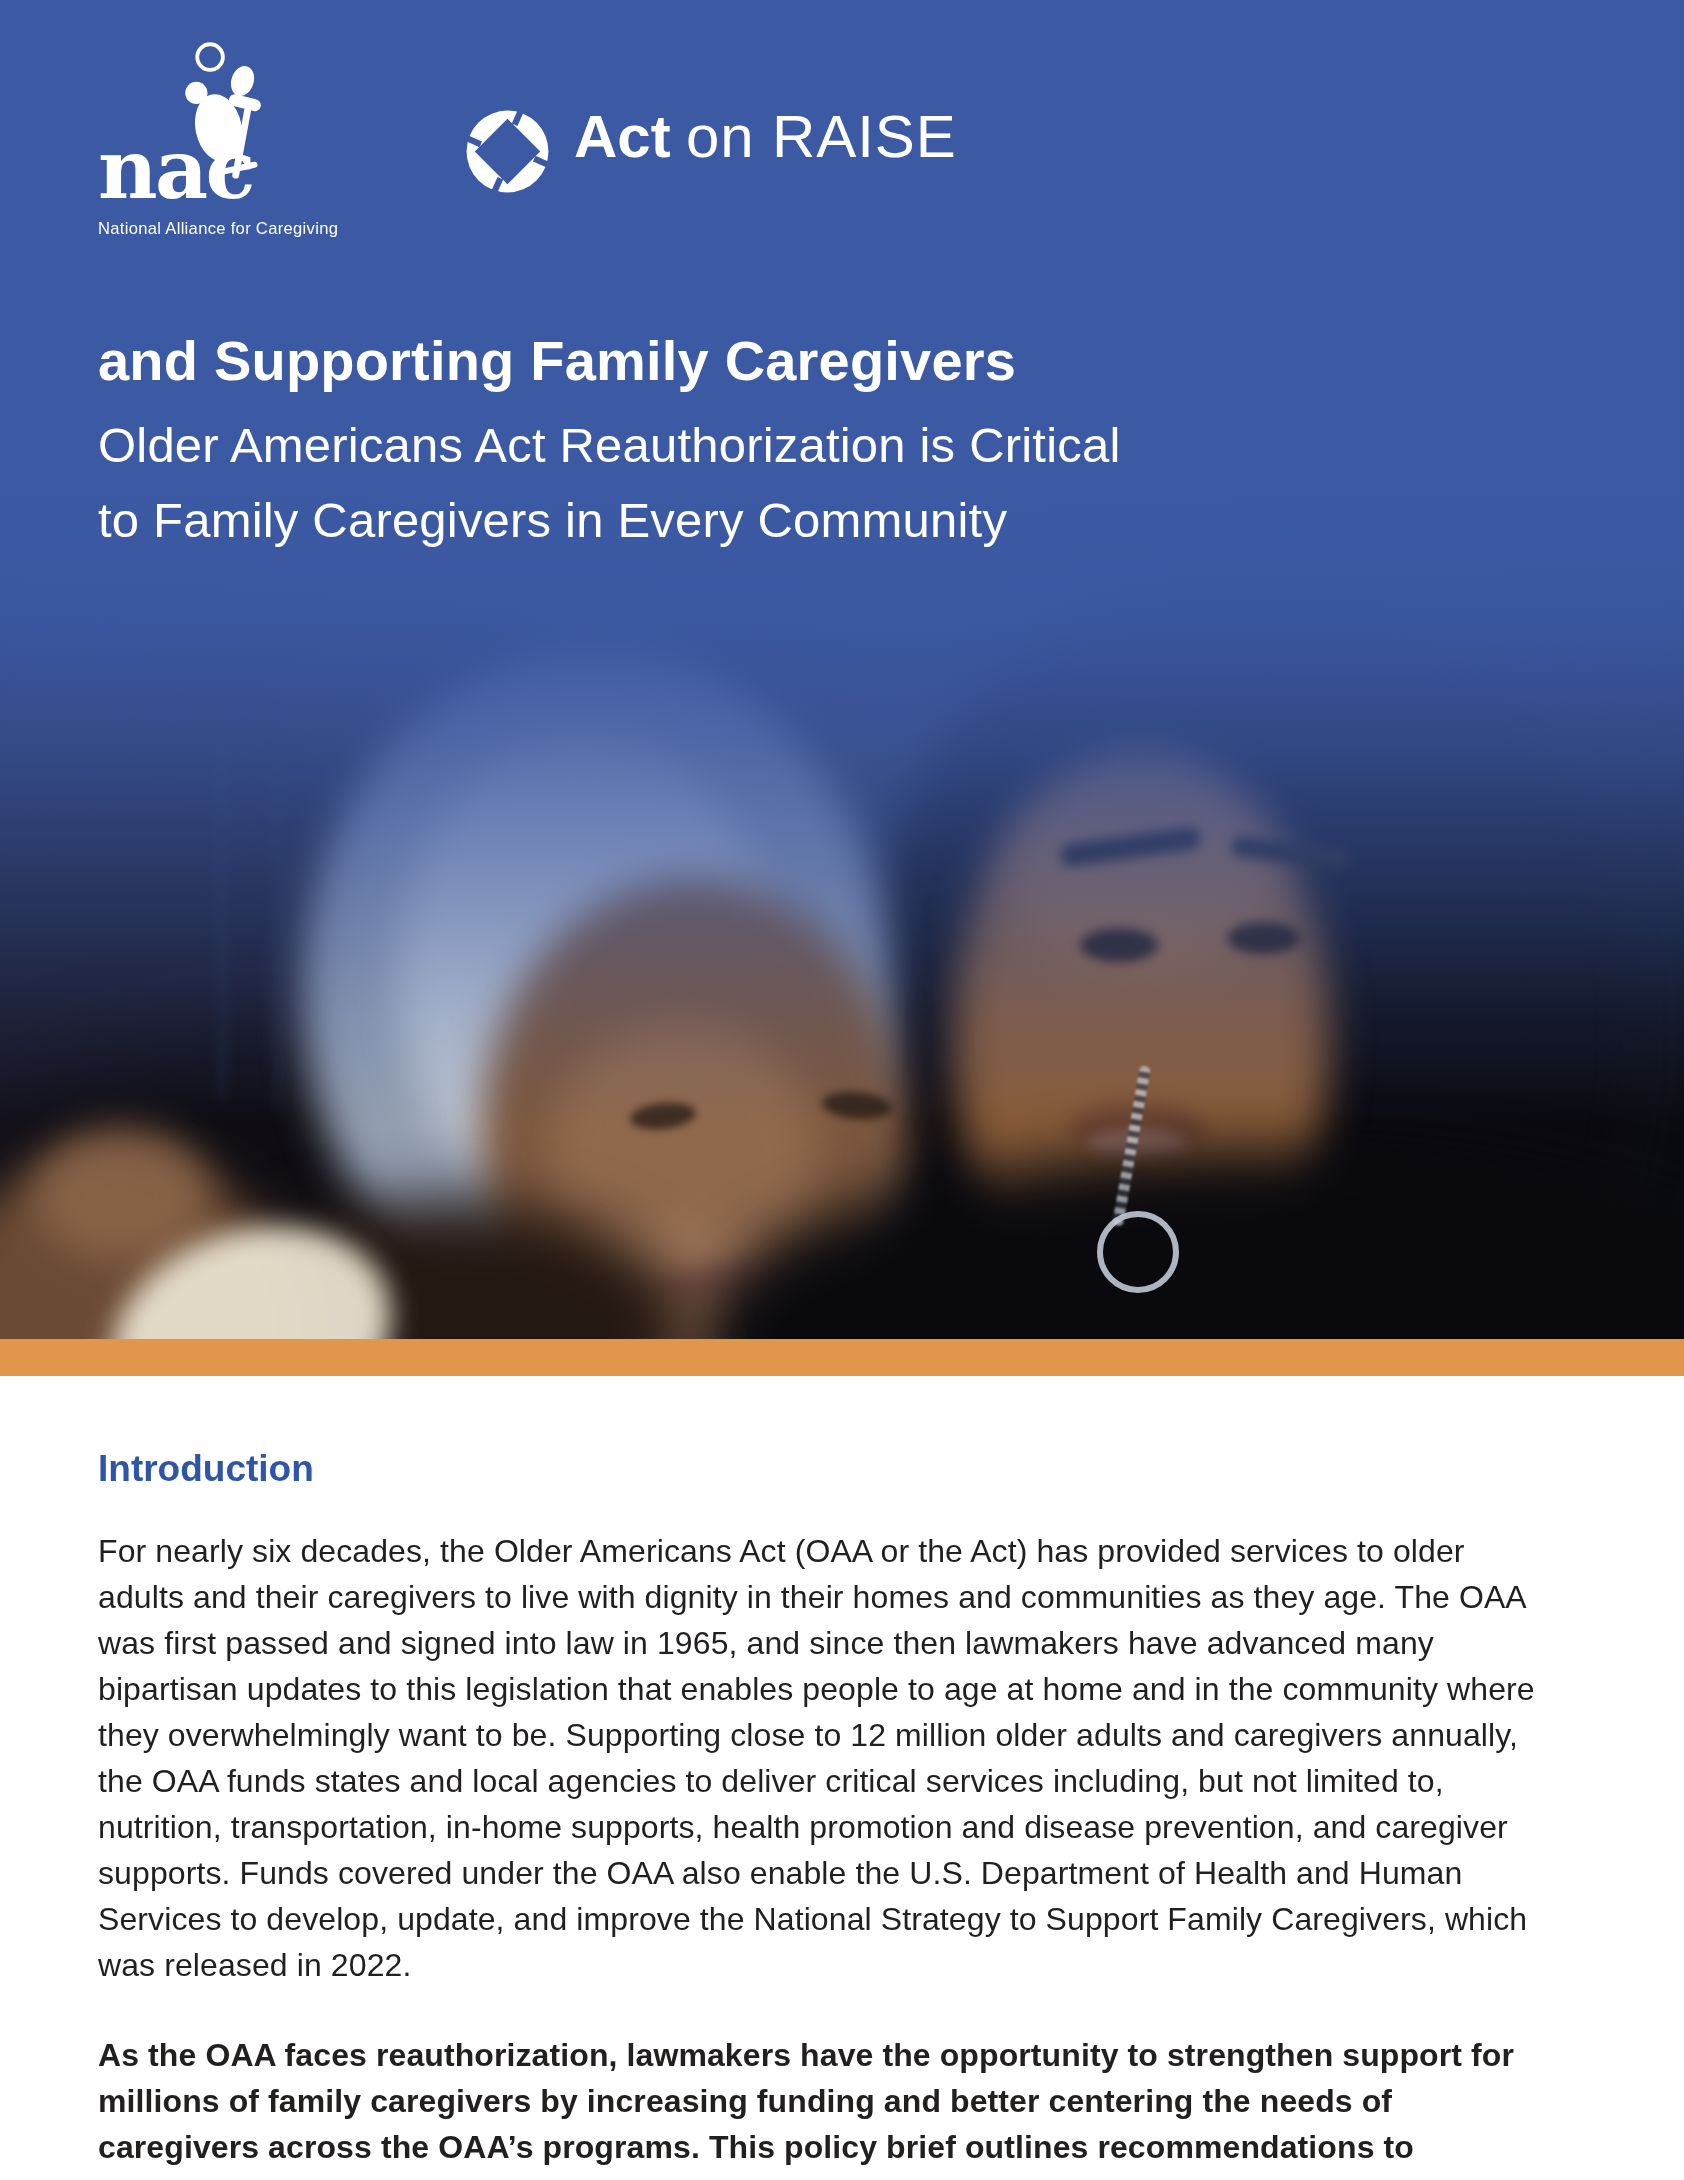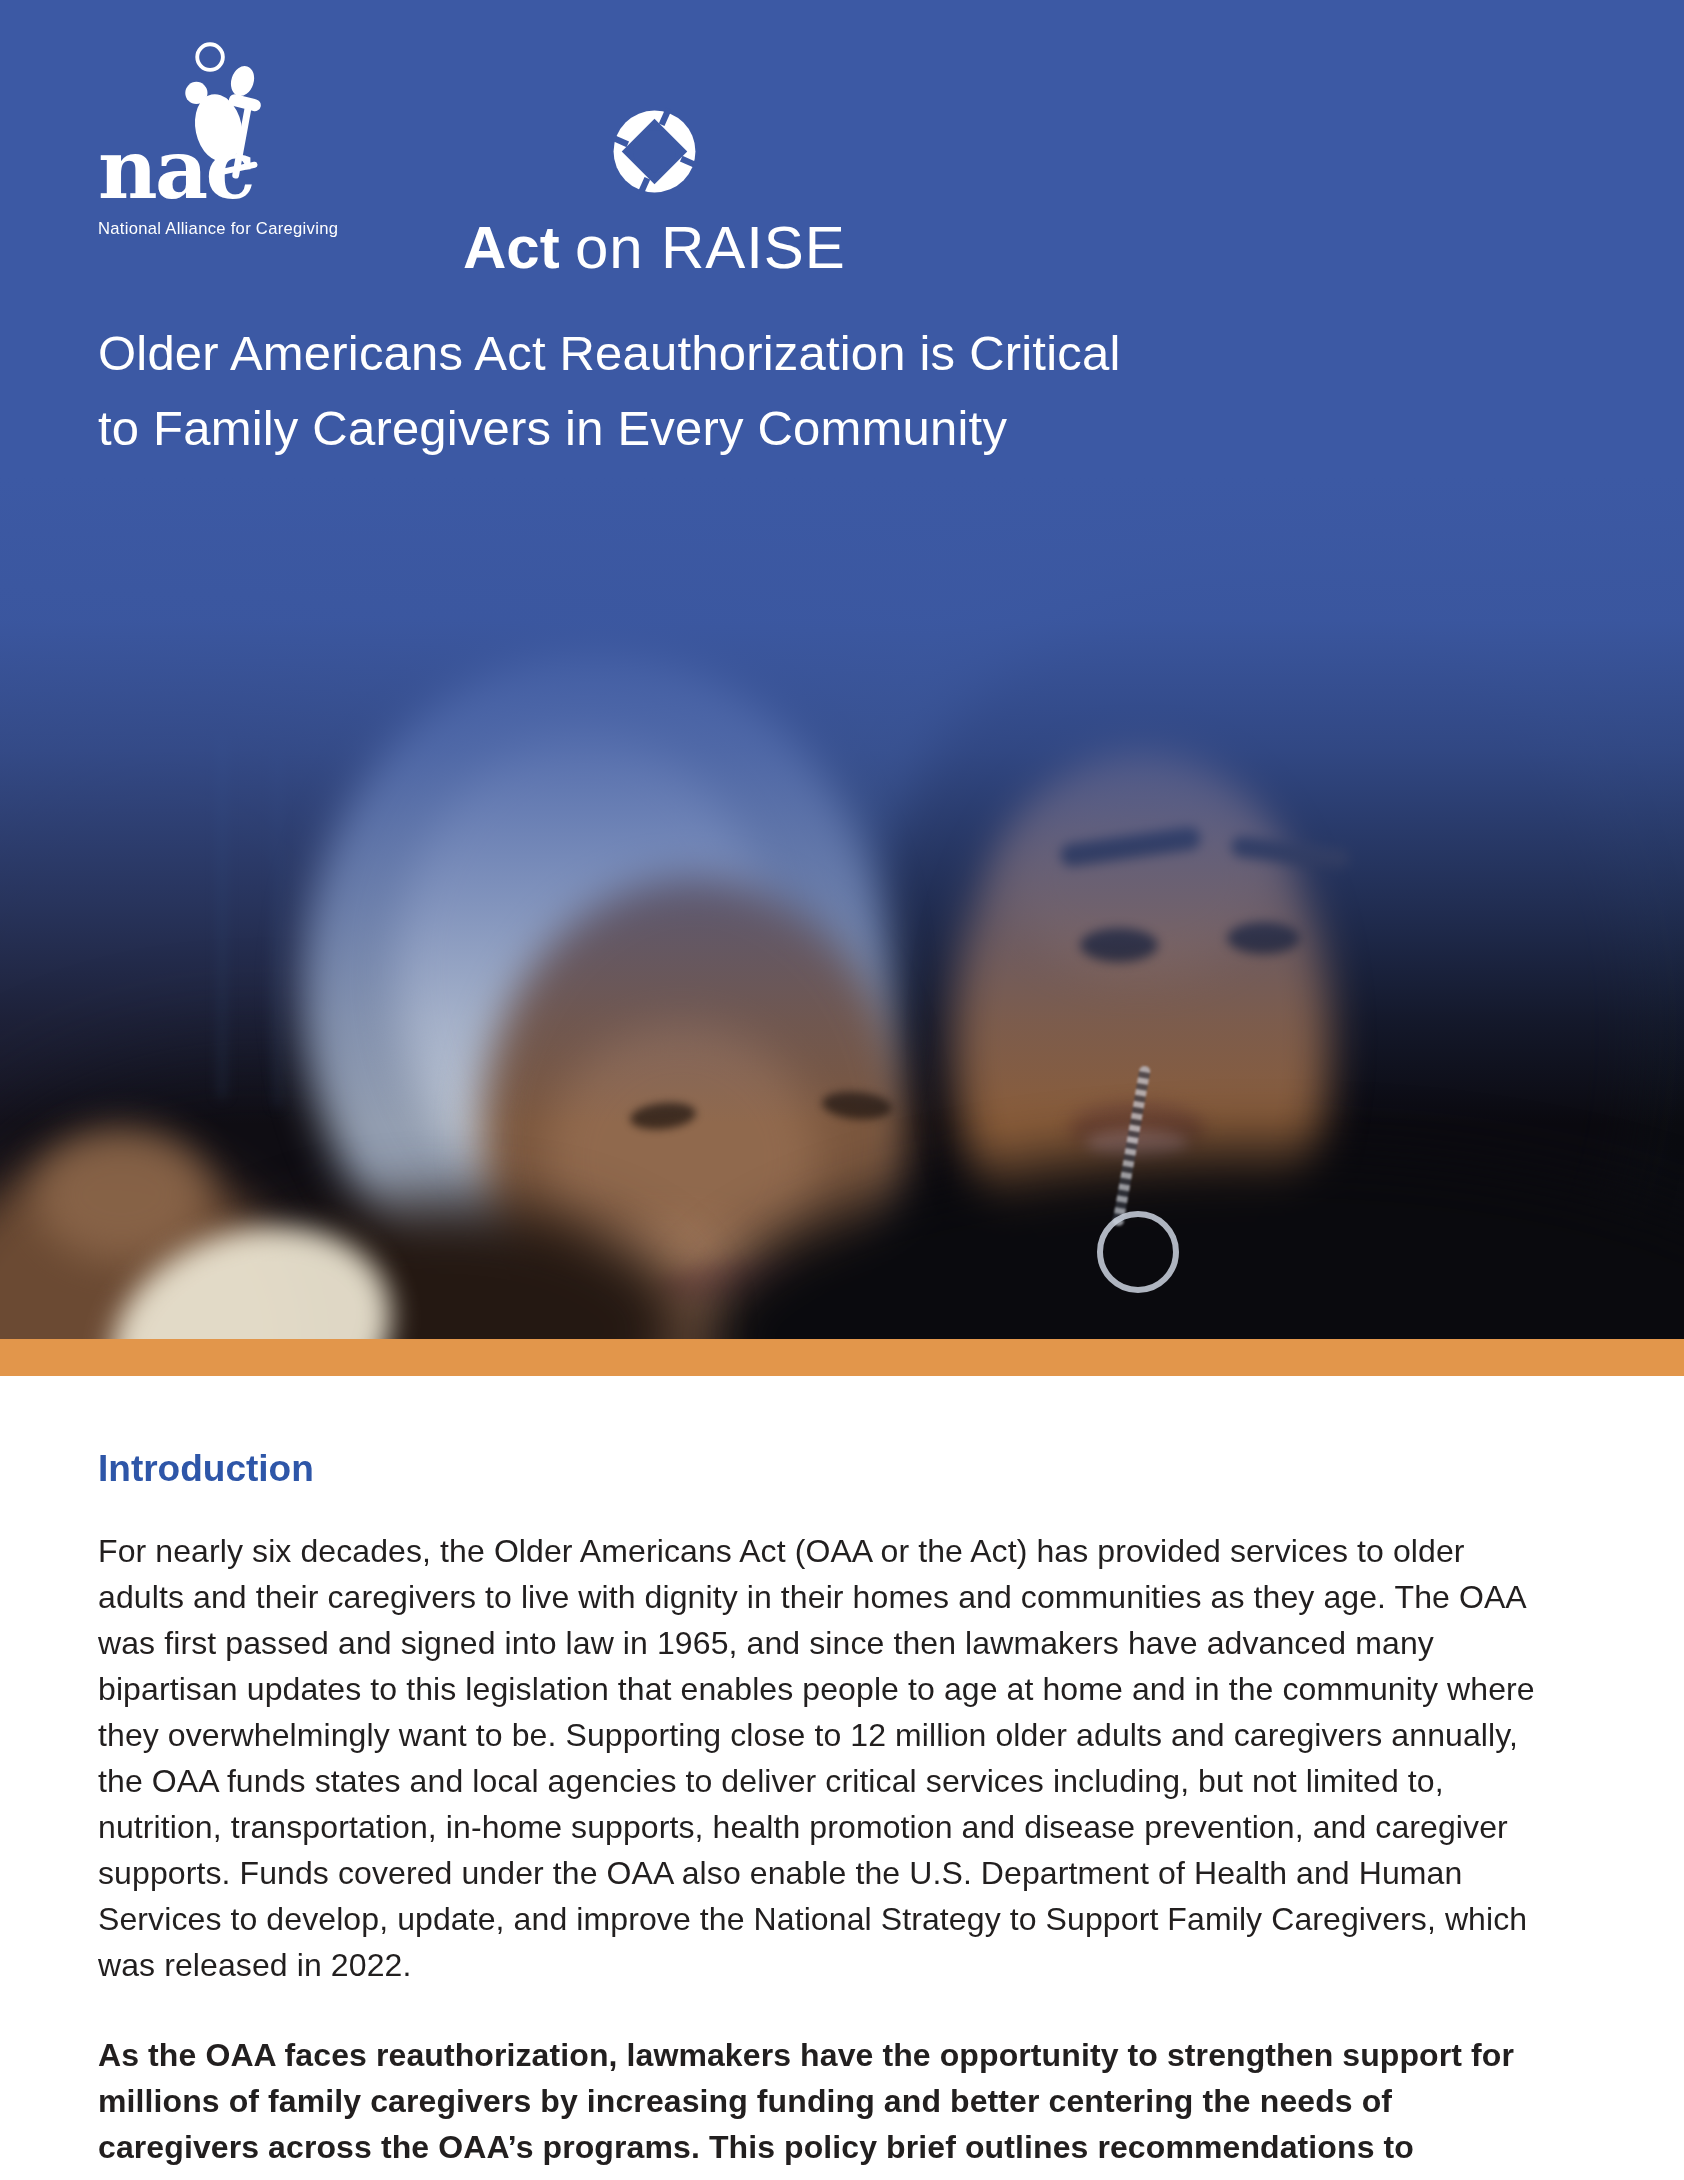--- a/index.html
+++ b/index.html
@@ -56,21 +56,21 @@
   .hero-content { position:relative; z-index:5; padding:81px 0 0 98px; color:var(--hero-text,#ffffff); }
 
   .logos { display:flex; align-items:flex-start; gap:109px; height:162px; }
   .nac-logo { position:relative; width:256px; }
   .nac-mark { position:relative; height:129px; }
   .nac-acronym { font-family:"DejaVu Serif","Liberation Serif",serif; font-weight:bold; font-size:82px;
                  line-height:1; letter-spacing:-2.6px; position:absolute; left:0; bottom:0; }
   .nac-fig { position:absolute; left:83px; top:-41px; }
   .nac-tagline { font-size:16.6px; margin-top:8.5px; white-space:nowrap; letter-spacing:0.3px; }
 
-  .raise-logo { display:flex; align-items:center; gap:22px; margin-top:25.6px;flex-direction:column; }
+  .raise-logo { display:flex; align-items:flex-start; gap:22px; margin-top:25.6px; }
   .raise-text { font-size:60px; line-height:1; display:flex; align-items:baseline; gap:15.3px; }
   .raise-act { font-weight:700; }
   .raise-rest { font-weight:400; letter-spacing:0.9px; }
 
   .hero-title { margin-top:73px; font-weight:700; font-size:56px; line-height:89px; letter-spacing:0.2px; }
   .hero-subtitle { margin-top:3.4px; font-weight:400; font-size:49px; line-height:75px; letter-spacing:0.2px; }
   .hero-date { margin-top:34px; font-size:38px; font-weight:400; }
 
   
   .orange-bar { height:37px; background:var(--accent-orange,#E2964B); }
@@ -157,20 +157,21 @@
           </svg>
           <div class="raise-text">
             <span class="raise-act">Act</span>
             <span class="raise-rest">on RAISE</span>
           </div>
         </div>
 
       </div>
 
       <div class="hero-title">
+        <div>and Supporting Family Caregivers</div>
       </div>
 
       <div class="hero-subtitle">
         <div>Older Americans Act Reauthorization is Critical</div>
         <div>to Family Caregivers in Every Community</div>
       </div>
 
     </div>
   </div>
 

